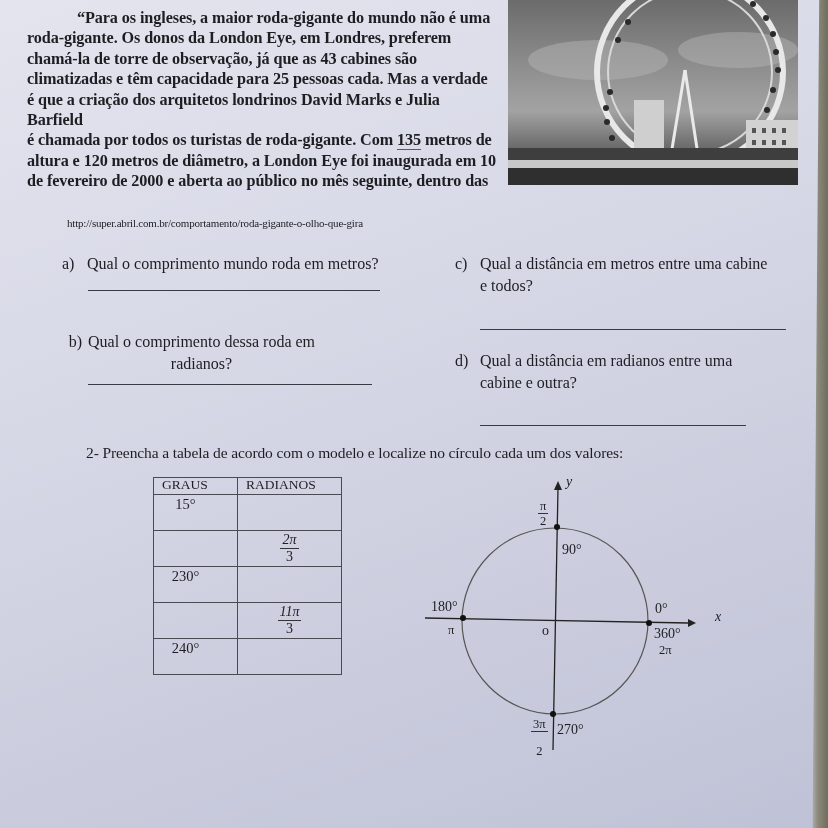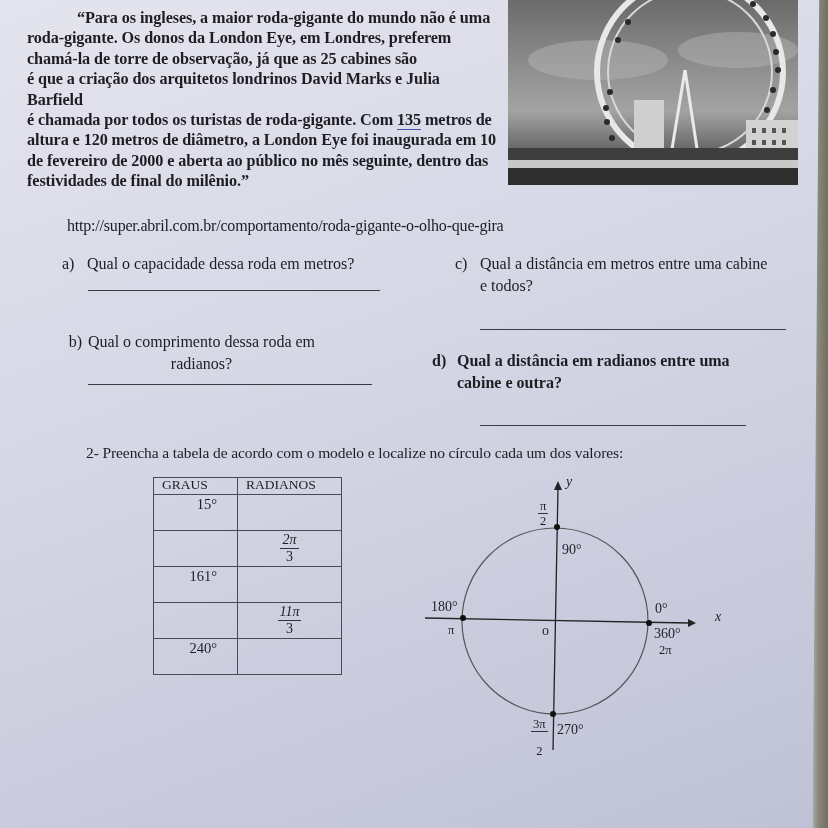--- a/index.html
+++ b/index.html
@@ -22,62 +22,62 @@
     .paragraph .indent { display: inline-block; width: 50px; }
     .underline-mark { border-bottom: 1.5px solid #4950b0; }
     .photo {
       position: absolute; left: 508px; top: 0; width: 290px; height: 185px;
       background: linear-gradient(180deg, #6b6b6b 0%, #8d8d8d 35%, #a3a3a3 60%, #5c5c5c 85%, #3a3a3a 100%);
       overflow: hidden;
     }
     .photo svg { position: absolute; left: 0; top: 0; }
     .source {
       position: absolute; left: 67px; top: 217px;
-      font-size: 16px; letter-spacing: -0.2px;
+      font-size: 11px; letter-spacing: -0.2px;
     }
     .q { position: absolute; font-size: 16px; line-height: 22px; }
     .q .letter { display: inline-block; width: 25px; }
     .q .cont { padding-left: 25px; }
     .answer-line { position: absolute; height: 1px; background: #3a3a44; }
     .instruction { position: absolute; left: 86px; top: 444px; font-size: 15.5px; letter-spacing: -0.1px; }
     table.conv {
       position: absolute; left: 153px; top: 477px; border-collapse: collapse;
       font-size: 14.5px;
       padding-left: 18px;
     }
     table.conv td, table.conv th {
       border: 1.3px solid #4a4a52; font-weight: normal; vertical-align: top;
     }
     table.conv th { height: 17px; text-align: left; padding-left: 8px; font-size: 13.5px; line-height: 14px; }
     table.conv th.c1 { width: 84px; }
     table.conv th.c2 { width: 104px; }
     table.conv td { height: 36px; }
-    table.conv td.deg { text-align: right; padding-right: 20px; padding-top: 1px; }
+    table.conv td.deg { text-align: center; padding-right: 20px; padding-top: 1px; }
     table.conv td.rad { text-align: center; }
     .frac { display: inline-flex; flex-direction: column; align-items: center; font-size: 14px; line-height: 14px; margin-top: 2px; }
     .frac .num { border-bottom: 1.2px solid #333; padding: 0 2px 1px; font-style: italic; }
     .frac .den { padding-top: 1px; }
     .circle-fig { position: absolute; left: 400px; top: 470px; width: 340px; height: 290px; }
     .lbl { position: absolute; font-size: 14px; line-height: 14px; }
     .lbl.small { font-size: 12.5px; }
   </style>
 </head>
 <body>
 
 <div class="right-edge"></div>
 
 <div class="paragraph">
   <div><span class="indent"></span><span>“Para os ingleses, a maior roda-gigante do mundo não é uma</span></div>
   <div>roda-gigante. Os donos da London Eye, em Londres, preferem</div>
-  <div>chamá-la de torre de observação, já que as 25 cabines são</div>
+  <div>chamá-la de torre de observação, já que as 43 cabines são</div>
+  <div>climatizadas e têm capacidade para 25 pessoas cada. Mas a verdade</div>
   <div>é que a criação dos arquitetos londrinos David Marks e Julia Barfield</div>
   <div><span>é chamada por todos os turistas de roda-gigante. Com </span><span class="underline-mark">135</span><span> metros de</span></div>
   <div>altura e 120 metros de diâmetro, a London Eye foi inaugurada em 10</div>
   <div>de fevereiro de 2000 e aberta ao público no mês seguinte, dentro das</div>
-  <div>festividades de final do milênio.”</div>
 </div>
 
 <div class="photo">
   <svg width="290" height="185" viewBox="0 0 290 185">
     <ellipse cx="90" cy="60" rx="70" ry="20" fill="#b4b4b4" opacity="0.5"></ellipse>
     <ellipse cx="230" cy="50" rx="60" ry="18" fill="#b9b9b9" opacity="0.45"></ellipse>
     <circle cx="182" cy="72" r="93" fill="none" stroke="#e8e8e8" stroke-width="6"></circle>
     <circle cx="182" cy="72" r="82" fill="none" stroke="#d8d8d8" stroke-width="2"></circle>
     <g fill="#2a2a2a">
       <circle cx="102" cy="92" r="3"></circle>
@@ -111,37 +111,37 @@
       </g>
     <rect x="0" y="148" width="290" height="14" fill="#3e3e3e"></rect>
     <rect x="0" y="160" width="290" height="8" fill="#c8c8c8"></rect>
     <rect x="0" y="168" width="290" height="17" fill="#2f2f2f"></rect>
   </svg>
 </div>
 
 <div class="source">http://super.abril.com.br/comportamento/roda-gigante-o-olho-que-gira</div>
 
 <div class="q" style="left:62px; top:253px;">
-  <div><span class="letter">a)</span><span>Qual o capacidade dessa roda em metros?</span></div>
+  <div><span class="letter">a)</span><span>Qual o comprimento mundo roda em metros?</span></div>
 </div>
 <div class="answer-line" style="left:88px; top:290px; width:292px;"></div>
 
 <div class="q" style="left:63px; top:331px;text-align:center;">
   <div><span class="letter">b)</span><span>Qual o comprimento dessa roda em</span></div>
   <div class="cont">radianos?</div>
 </div>
 <div class="answer-line" style="left:88px; top:384px; width:284px;"></div>
 
 <div class="q" style="left:455px; top:253px;">
   <div><span class="letter">c)</span><span>Qual a distância em metros entre uma cabine</span></div>
   <div class="cont">e todos?</div>
 </div>
 <div class="answer-line" style="left:480px; top:329px; width:306px;"></div>
 
-<div class="q" style="left:432px; top:350px;font-weight:bold;">
+<div class="q" style="left:455px; top:350px;">
   <div><span class="letter">d)</span><span>Qual a distância em radianos entre uma</span></div>
   <div class="cont">cabine e outra?</div>
 </div>
 <div class="answer-line" style="left:480px; top:425px; width:266px;"></div>
 
 <div class="instruction">2- Preencha a tabela de acordo com o modelo e localize no círculo cada um dos valores:</div>
 
 <table class="conv">
   <tbody>
       <tr>
@@ -155,21 +155,21 @@
   <tr>
     <td class="deg"></td>
     <td class="rad">
       <span class="frac">
         <span class="num">2π</span>
         <span class="den">3</span>
       </span>
     </td>
   </tr>
   <tr>
-    <td class="deg">161°</td>
+    <td class="deg">230°</td>
     <td class="rad"></td>
   </tr>
   <tr>
     <td class="deg"></td>
     <td class="rad">
       <span class="frac">
         <span class="num">11π</span>
         <span class="den">3</span>
       </span>
     </td>

